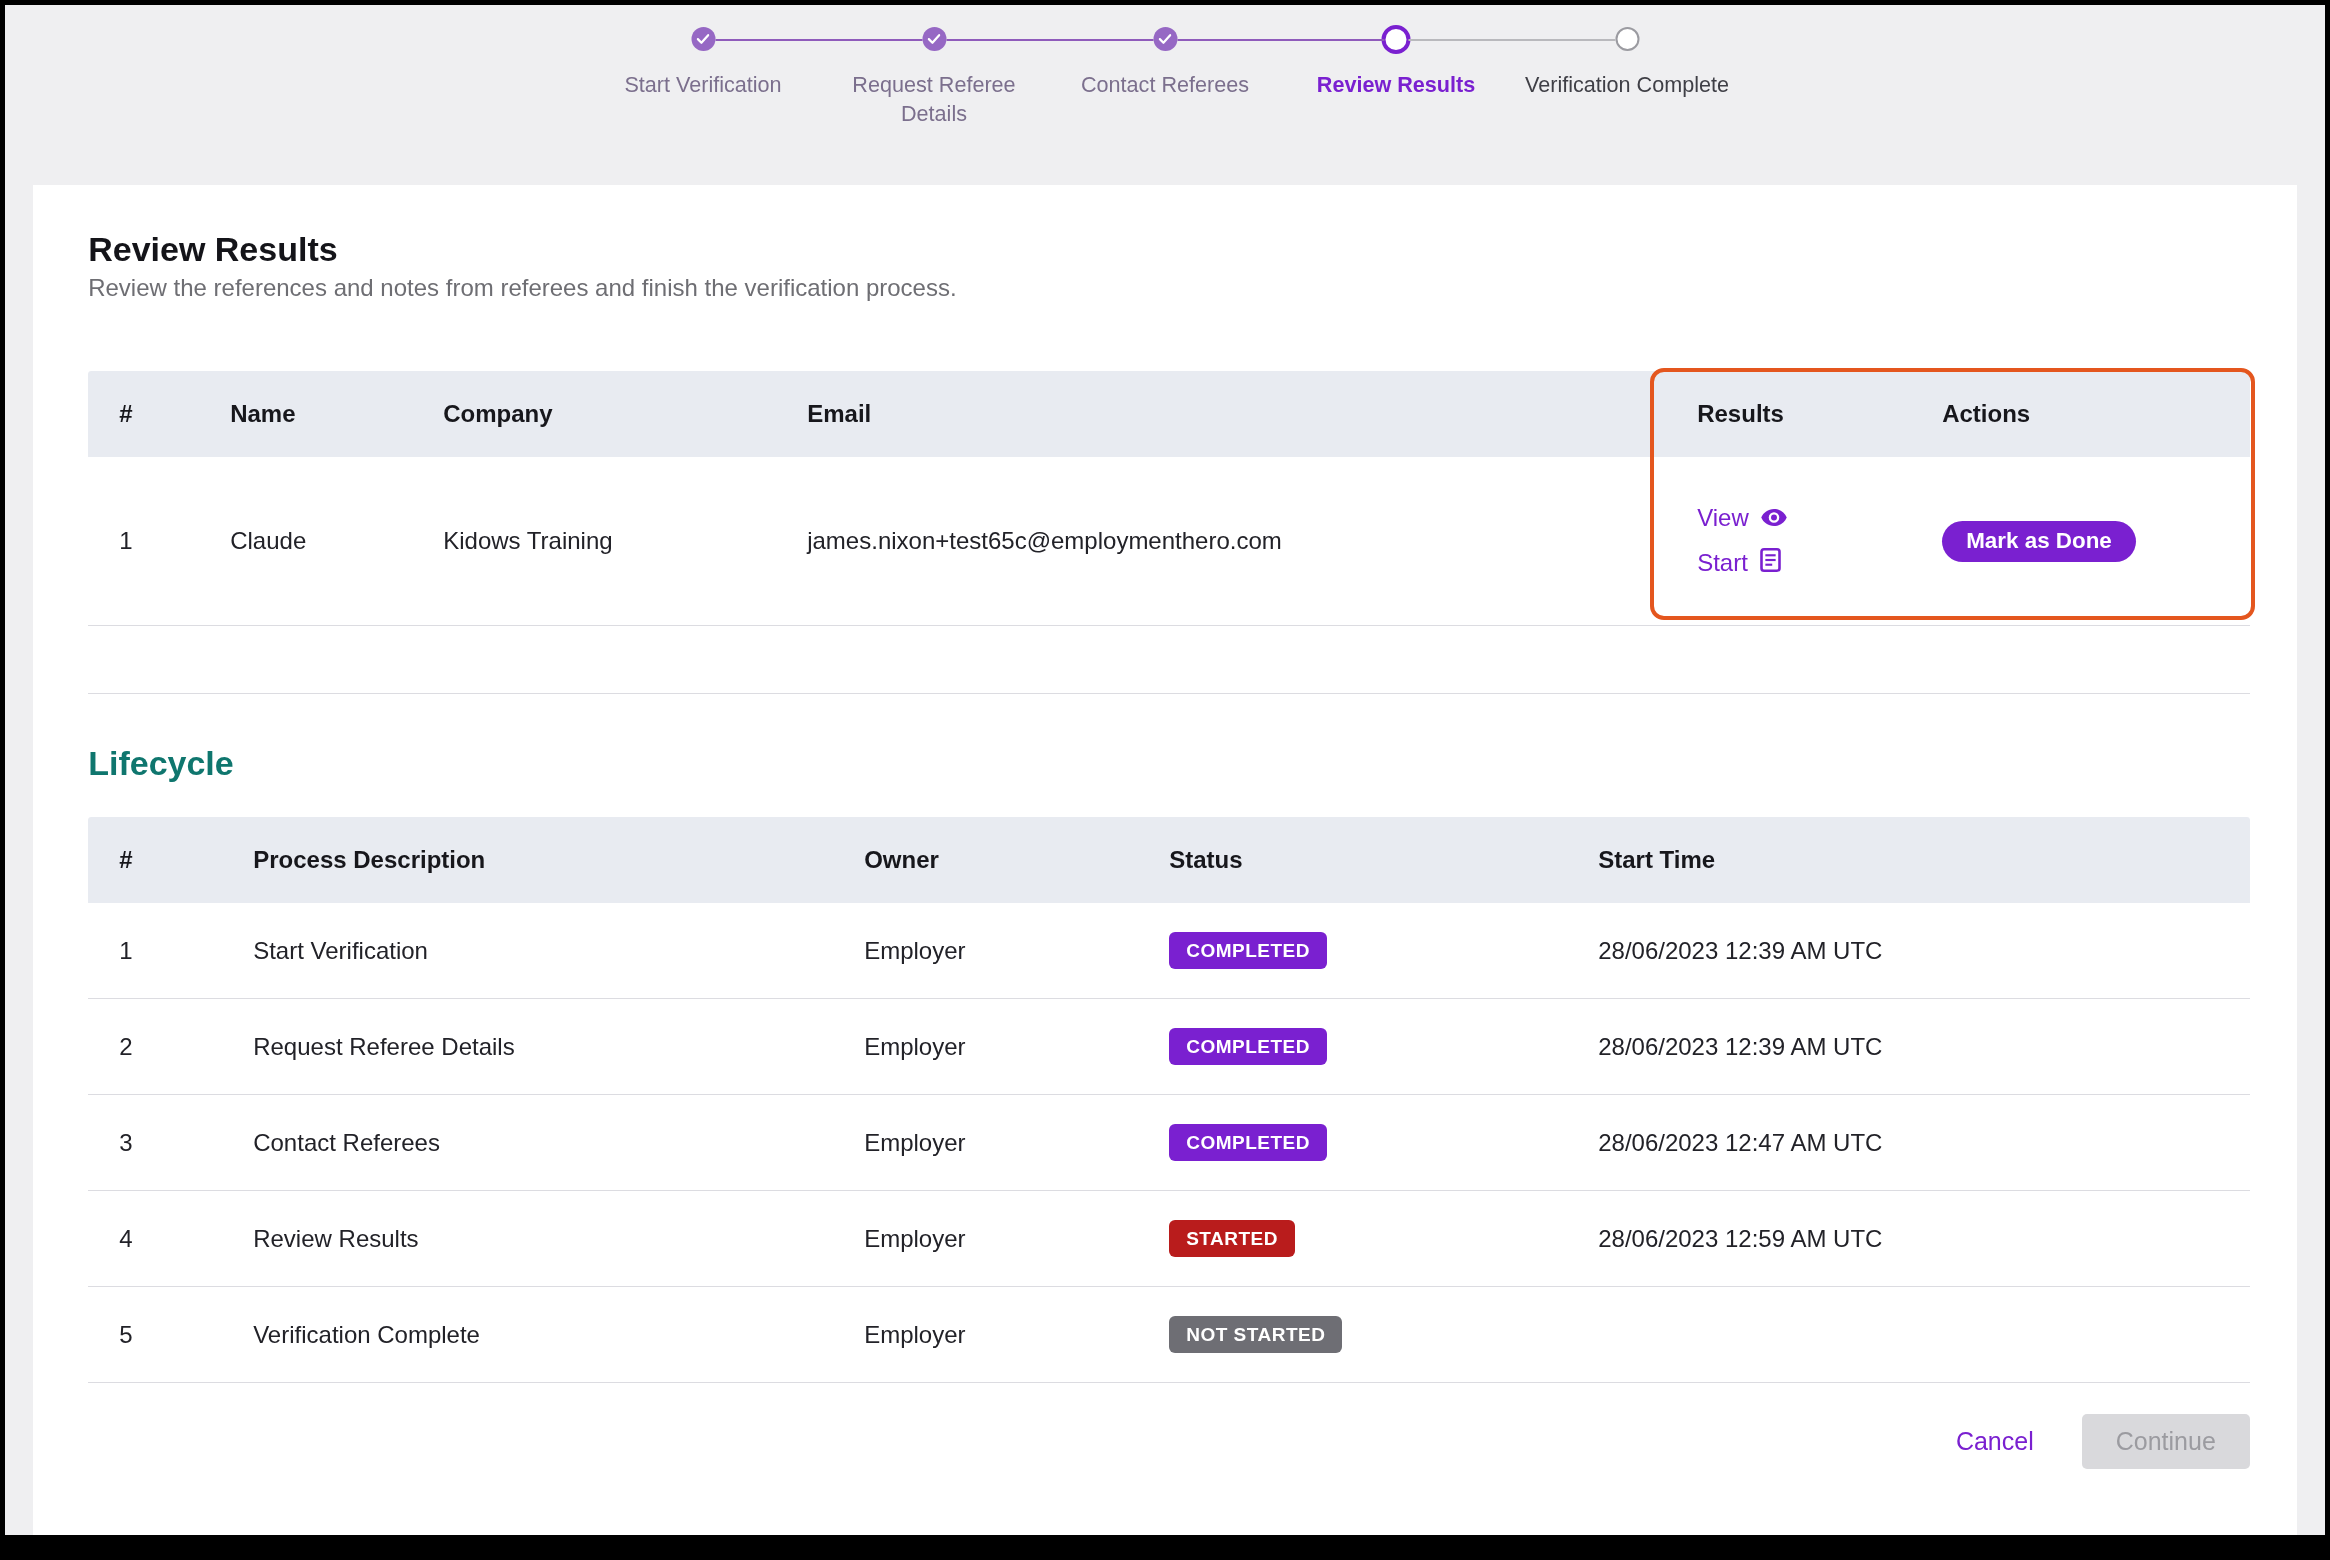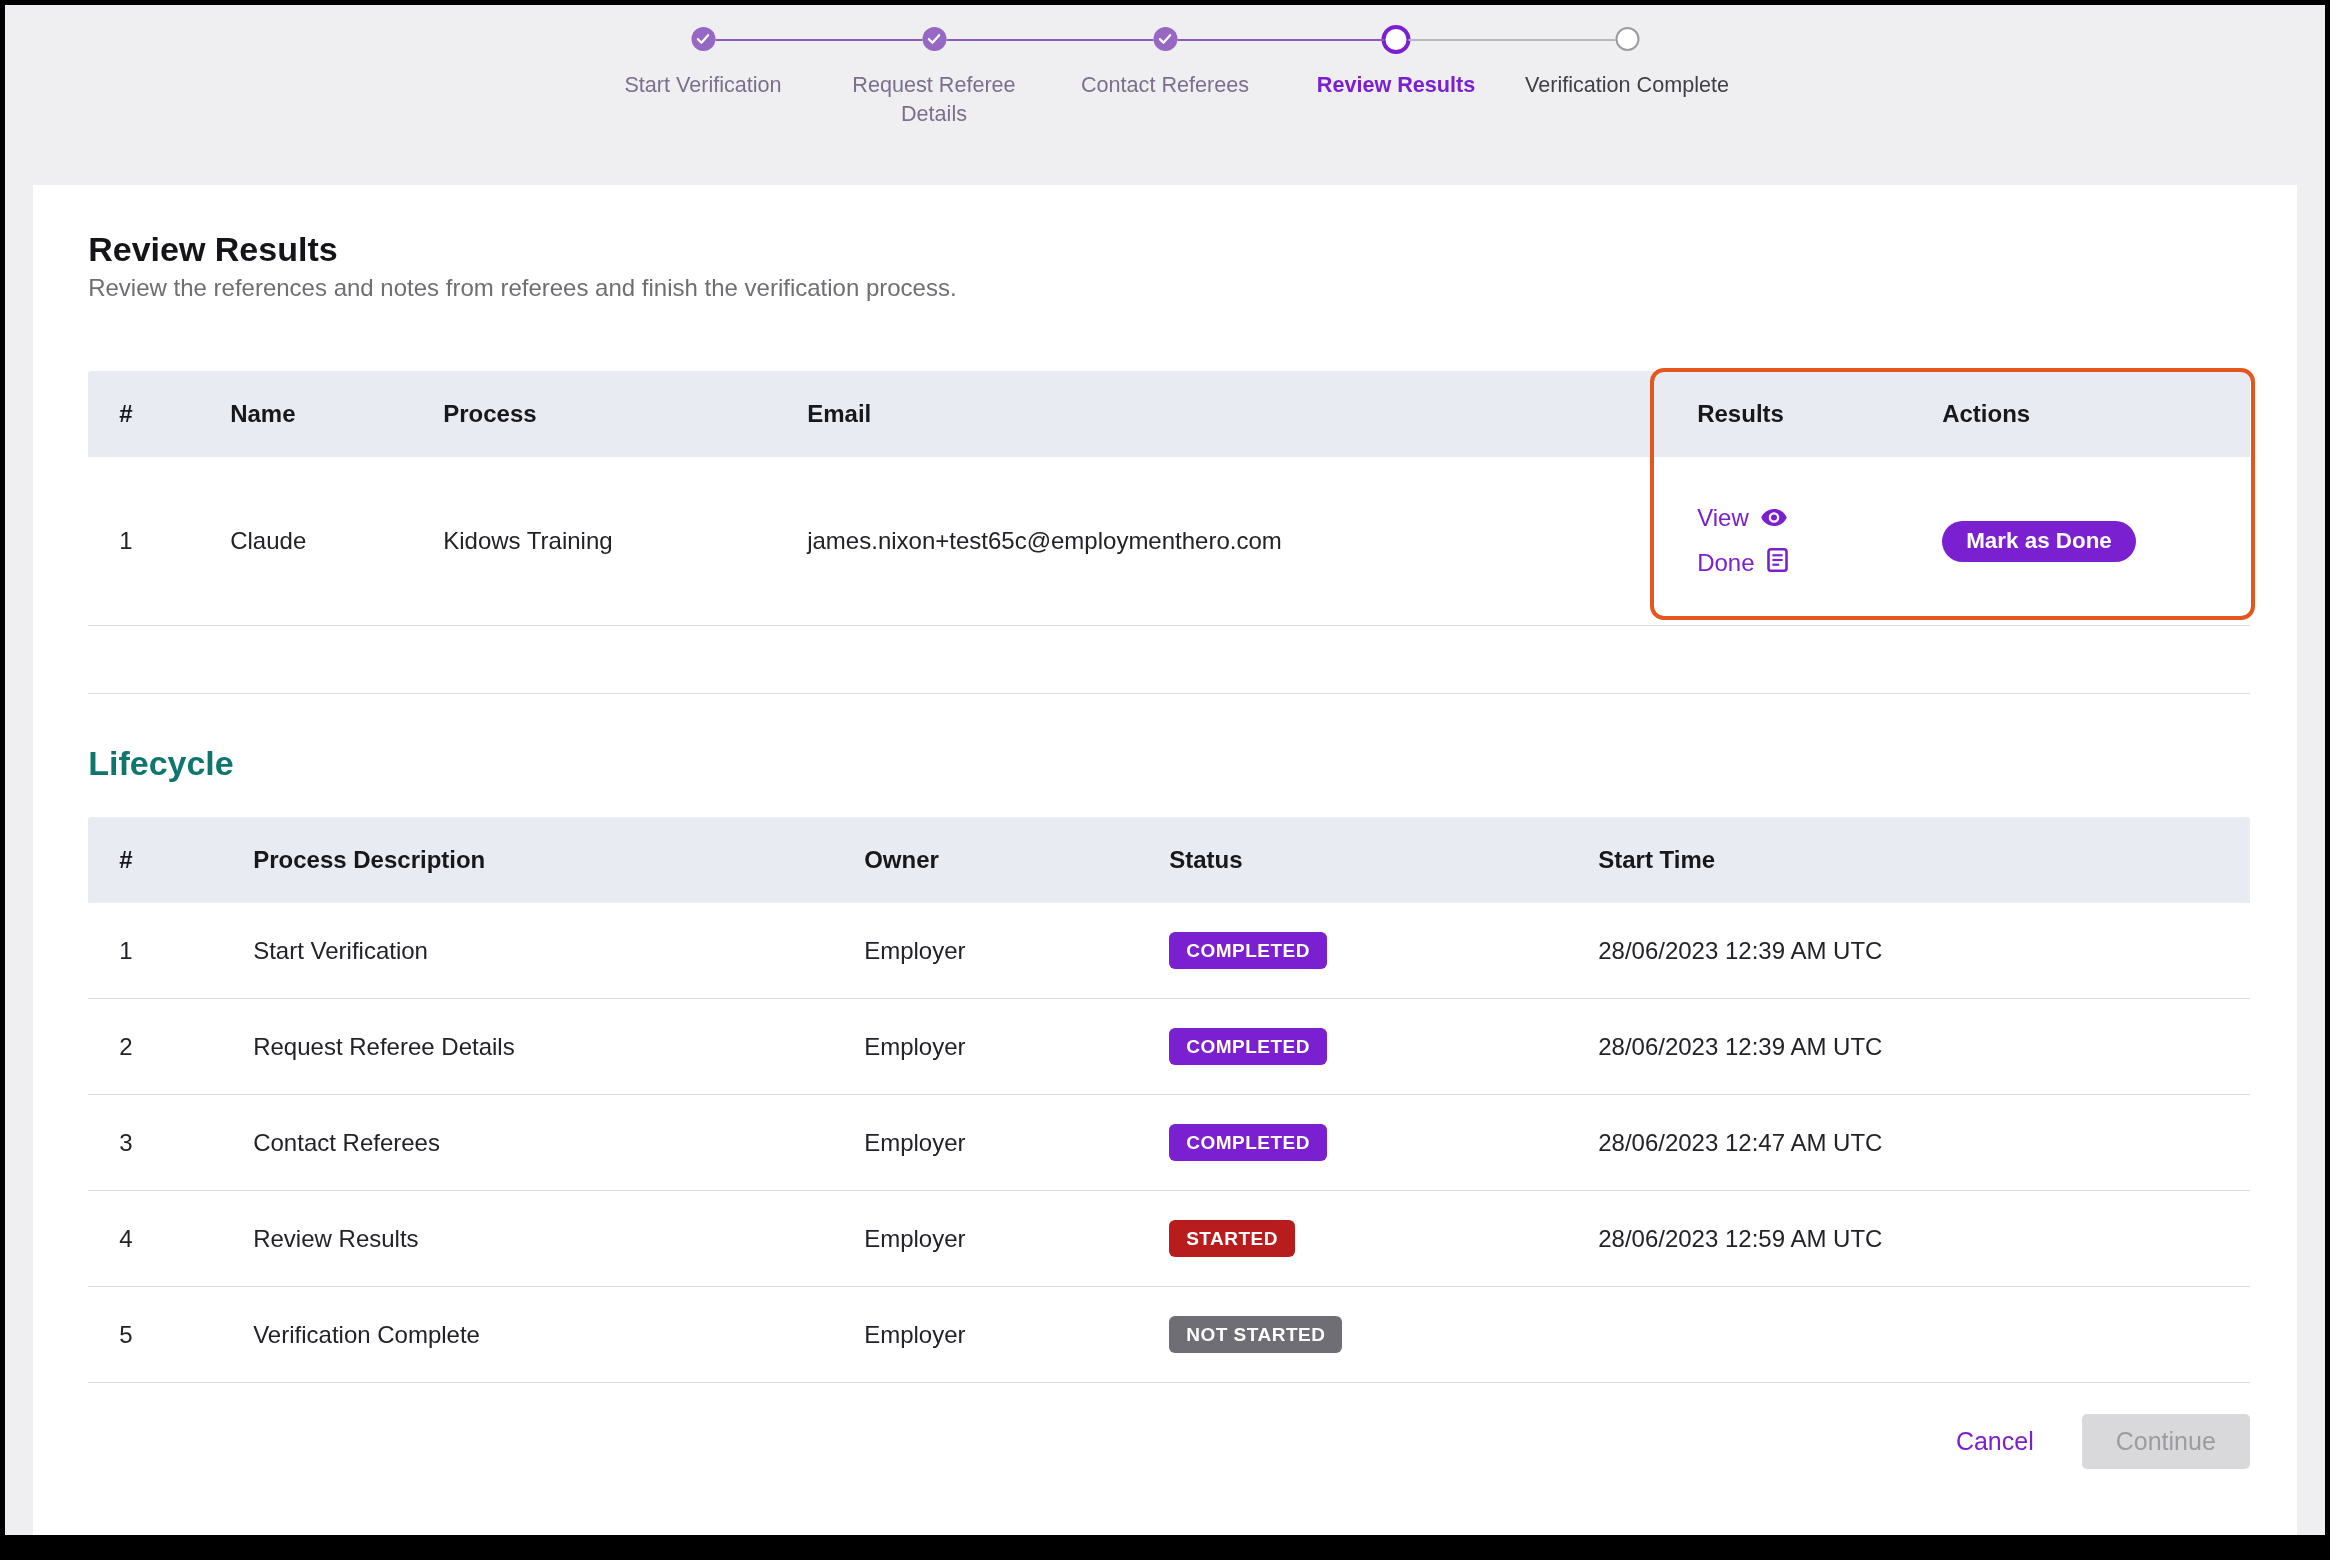--- a/index.html
+++ b/index.html
@@ -112,21 +112,21 @@
 
     <div class="card">
       <div class="page-title">Review Results</div>
       <div class="page-subtitle">Review the references and notes from referees and finish the verification process.</div>
 
       <div class="table1">
         <div class="t1-wrap">
           <div class="t1-grid t1-head">
             <div>#</div>
             <div>Name</div>
-            <div>Process</div>
+            <div>Company</div>
             <div>Email</div>
             <div>Results</div>
             <div>Actions</div>
           </div>
 
           <div class="t1-grid t1-row">
             <div>1</div>
             <div>Claude</div>
             <div>Kidows Training</div>
             <div>james.nixon+test65c@employmenthero.com</div>
@@ -134,21 +134,21 @@
               <a class="link">
                 <span>View</span>
                 <span>
                   <svg width="26" height="17" viewBox="0 0 30 20">
                       <path d="M15 0C8 0 2.5 4.2 0 10c2.5 5.8 8 10 15 10s12.5-4.2 15-10C27.5 4.2 22 0 15 0zm0 16.2A6.2 6.2 0 1 1 15 3.8a6.2 6.2 0 0 1 0 12.4z" fill="#7a20d0"></path>
                       <circle cx="15" cy="10" r="3.5" fill="#7a20d0"></circle>
                     </svg>
                 </span>
               </a>
               <a class="link">
-                <span>Done</span>
+                <span>Start</span>
                 <span>
                   <svg width="21" height="24" viewBox="0 0 24 28">
                       <rect x="1.5" y="1.5" width="21" height="25" rx="3" fill="none" stroke="#7a20d0" stroke-width="3"></rect>
                       <line x1="6" y1="8.5" x2="18" y2="8.5" stroke="#7a20d0" stroke-width="2.5"></line>
                       <line x1="6" y1="14" x2="18" y2="14" stroke="#7a20d0" stroke-width="2.5"></line>
                       <line x1="6" y1="19.5" x2="14" y2="19.5" stroke="#7a20d0" stroke-width="2.5"></line>
                     </svg>
                 </span>
               </a>
             </div>

